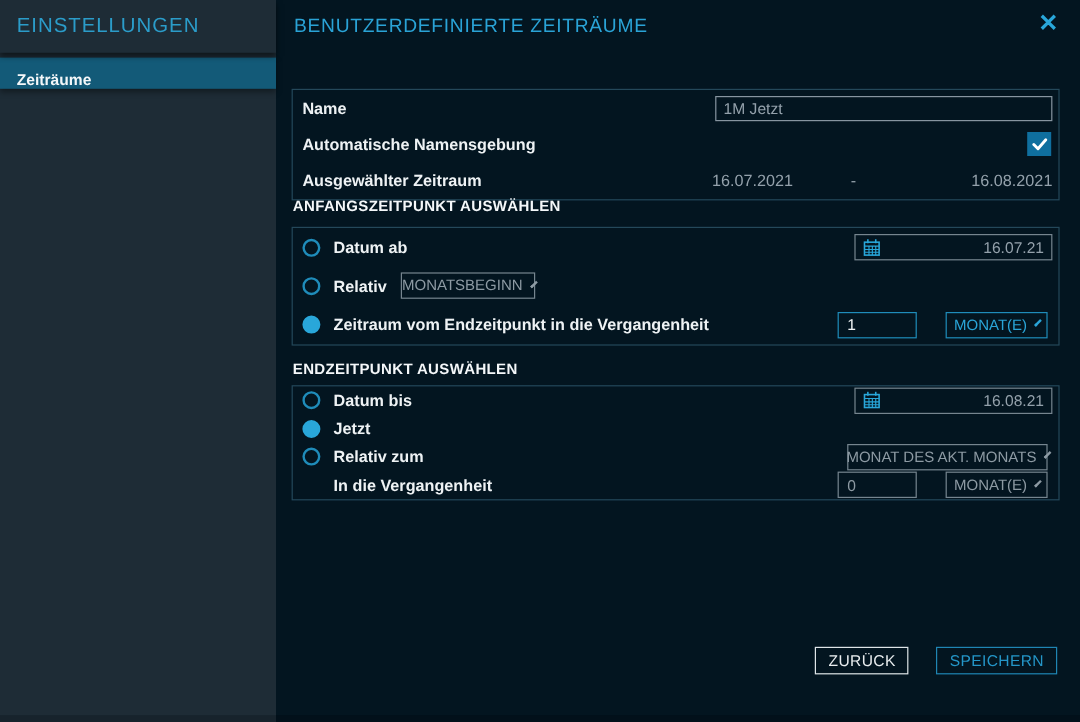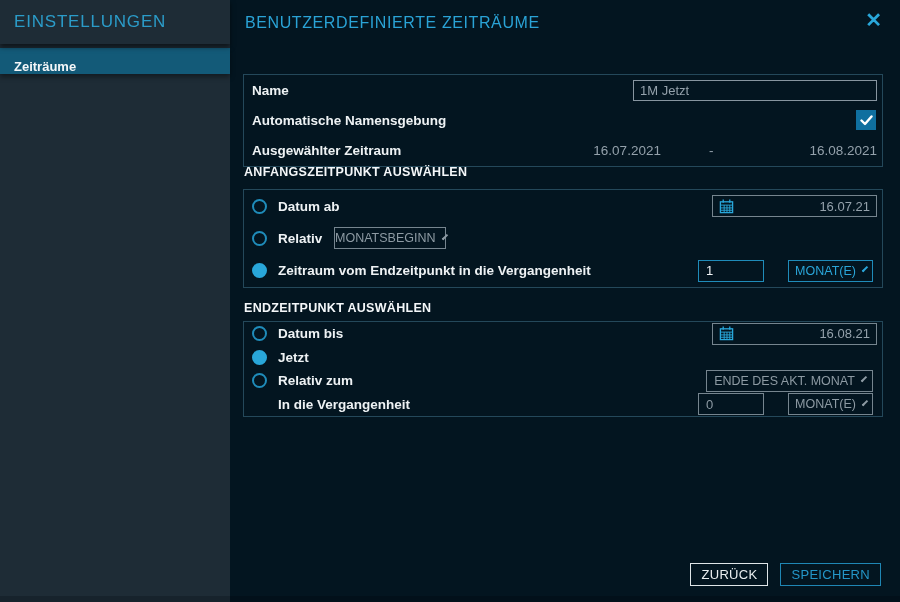--- a/index.html
+++ b/index.html
@@ -35,21 +35,21 @@
   .end-box     { top:321px; height:96px; }
 
   .section-title { position:absolute; left:14px; color:#f4f7f9; font-size:12.5px;
     font-weight:700; letter-spacing:0.3px; }
   .section-title.start { top:165px; }
   .section-title.end   { top:301px; }
 
   .lbl { color:#eef2f4; font-size:13.5px; font-weight:700; }
 
   
-  .text-input { margin-left:auto; width:244px; height:21px; background:transparent;
+  .text-input { margin-left:auto; width:281px; height:21px; background:transparent;
     border:1px solid #8795a0; color:#94a1ab; font-size:13px; padding:0 6px; outline:none;
     font-family:"Liberation Sans", sans-serif; }
 
   
   .checkbox { margin-left:auto; margin-right:1px; width:20px; height:20px; background:#0f6f9f;
     display:flex; align-items:center; justify-content:center; cursor:pointer; }
 
   
   .period-values { margin-left:auto; display:flex; align-items:center;
     color:#94a1ab; font-size:13.5px; }
@@ -79,21 +79,21 @@
   .select.w-monate { width:85px; margin-left:24px; }
   .select.w-ende { width:167px; }
 
   
   .num-input { margin-left:auto; width:66px; height:22px; background:transparent;
     border:1px solid #76858f; color:#8d9aa3; font-size:13px; padding:0 7px; outline:none;
     font-family:"Liberation Sans", sans-serif; }
   .num-input.active { border-color:#1f8cba; color:#f0f3f5; }
 
   
-  .footer { position:absolute; top:563px; right:19px; display:flex; gap:12px; }
+  .footer { position:absolute; top:539px; right:19px; display:flex; gap:23px; }
   .btn { height:23px; background:transparent; font-family:"Liberation Sans", sans-serif;
     font-size:13px; padding:0 10px; cursor:pointer; letter-spacing:0.3px; }
   .btn.back { color:#e9edef; border:1px solid #dfe5e8; }
   .btn.save { color:#2496c8; border:1px solid #1f86b4; }
 
   
   .bottom-strip { position:absolute; left:0; bottom:0; height:6px; width:900px; display:flex; }
   .bottom-strip .left  { width:230px; background:#17232c; }
   .bottom-strip .right { flex:1; background:#02101a; }
 </style>
@@ -200,21 +200,21 @@
         </div>
       </div>
       <div class="row">
         <span class="radio checked"></span>
         <span class="lbl">Jetzt</span>
       </div>
       <div class="row">
         <span class="radio"></span>
         <span class="lbl">Relativ zum</span>
         <div class="select w-ende">
-          <span>ENDE DES AKT. MONAT</span>
+          <span>MONAT DES AKT. MONATS</span>
           <span class="chevron"></span>
         </div>
       </div>
       <div class="row">
         <span class="radio-spacer"></span>
         <span class="lbl">In die Vergangenheit</span>
         <input class="num-input" type="text" value="0" style="">
         <div class="select w-monate">
           <span>MONAT(E)</span>
           <span class="chevron"></span>

